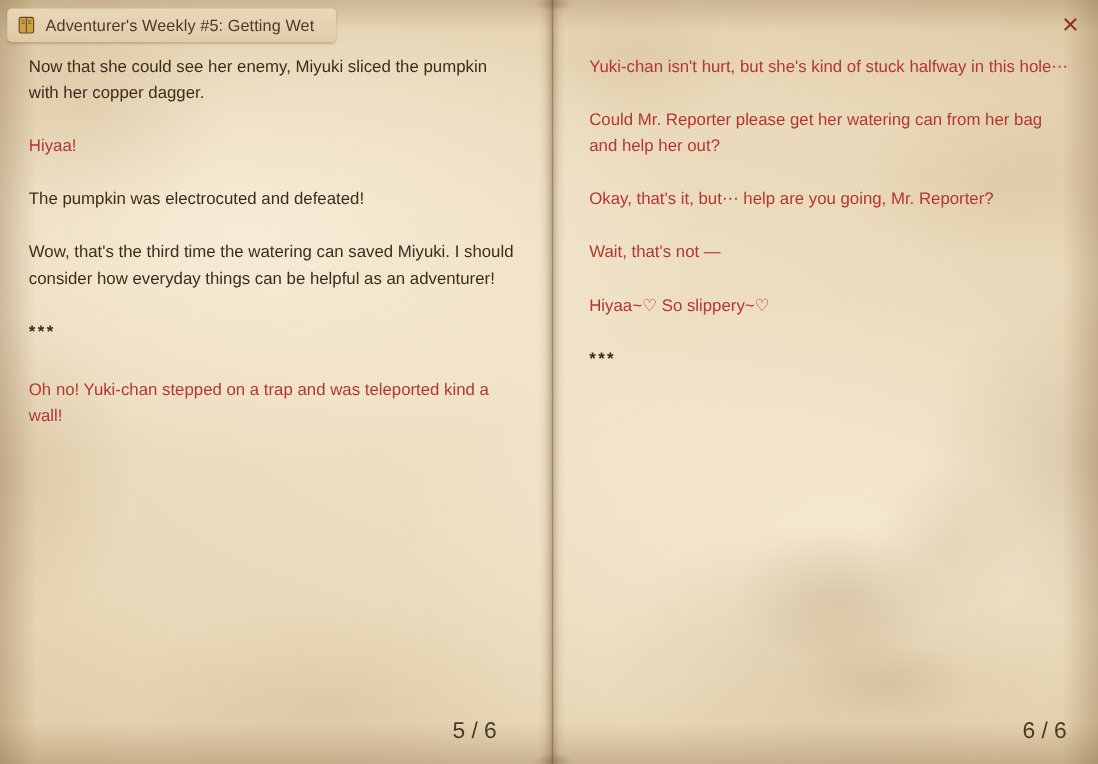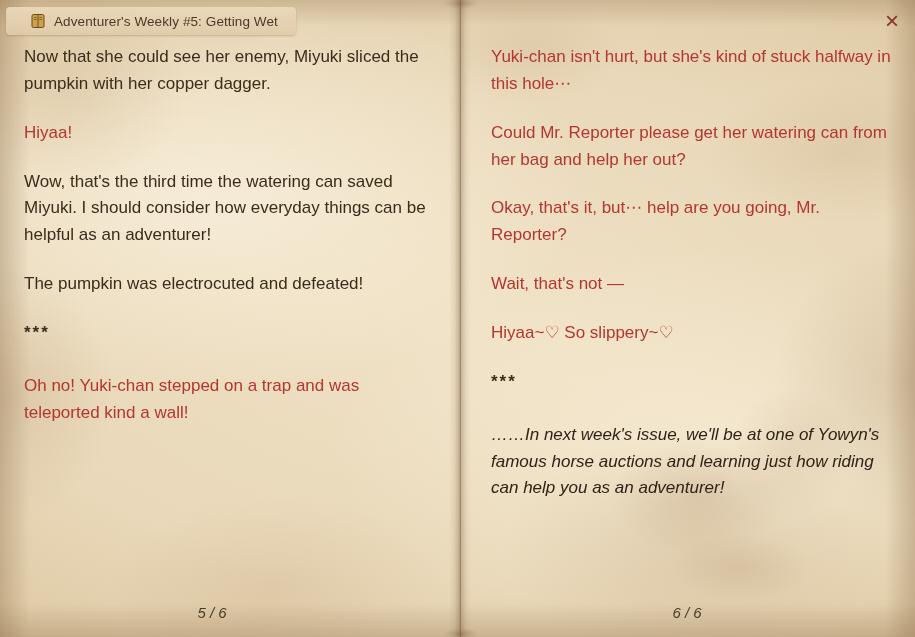--- a/index.html
+++ b/index.html
@@ -120,21 +120,21 @@
     top: 0;
     width: 915px;
     height: 42px;
     z-index: 20;
   }
   #title-tab {
     position: absolute;
     left: 6px;
     top: 7px;
     height: 28px;
-    padding: 0 18px 0 24px;
+    padding: 0 18px 0 8px;
     display: flex;
     align-items: center;
     gap: 8px;
     border-radius: 4px;
     background: linear-gradient(to bottom, rgba(236,218,188,0.92), rgba(224,202,168,0.88));
     box-shadow: 0 1px 2px rgba(90,62,34,0.25);
   }
   #title-tab .tab-text {
     font-size: 13.5px;
     color: #4a3a28;
@@ -169,21 +169,21 @@
     top: 44px;
     width: 404px;
     height: 555px;
     z-index: 5;
   }
   #page-left { left: 24px; }
   #page-right { left: 491px; }
 
   .para {
     margin: 0 0 22px 0;
-    font-size: 17px;
+    font-size: 14px;
     line-height: 1.58;
     color: #3c2c1c;
   }
   .para.red {
     color: #b3372e;
   }
   .para.stars {
     letter-spacing: 2px;
     font-weight: bold;
     color: #3c2c1c;
@@ -191,24 +191,23 @@
   }
   .para.italic {
     font-style: italic;
     color: #2f2318;
   }
 
   .page-number {
     position: absolute;
     bottom: -22px;
     width: 100%;
-    text-align: center;
-    font-size: 15px;
+    text-align: right;
+    font-size: 19px;
     color: #4a3a26;
-    font-style: italic;
   }
   #page-left .page-number { left: -14px; }
   #page-right .page-number { left: -6px; }
 
   
   .clasp {
     position: absolute;
     left: 444px;
     width: 34px;
     height: 12px;
@@ -243,31 +242,30 @@
         </svg>
       </span>
       <span class="tab-text">Adventurer's Weekly #5: Getting Wet</span>
     </div>
     <div id="close-button">×</div>
   </div>
 
   <div class="page" id="page-left">
     <p class="para">Now that she could see her enemy, Miyuki sliced the pumpkin with her copper dagger.</p>
     <p class="para red">Hiyaa!</p>
+    <p class="para">The pumpkin was electrocuted and defeated!</p>
     <p class="para">Wow, that's the third time the watering can saved Miyuki. I should consider how everyday things can be helpful as an adventurer!</p>
-    <p class="para">The pumpkin was electrocuted and defeated!</p>
     <p class="para stars">***</p>
     <p class="para red">Oh no! Yuki-chan stepped on a trap and was teleported kind a wall!</p>
     <div class="page-number">5 / 6</div>
   </div>
 
   <div class="page" id="page-right">
     <p class="para red">Yuki-chan isn't hurt, but she's kind of stuck halfway in this hole⋯</p>
     <p class="para red">Could Mr. Reporter please get her watering can from her bag and help her out?</p>
     <p class="para red">Okay, that's it, but⋯ help are you going, Mr. Reporter?</p>
     <p class="para red">Wait, that's not —</p>
     <p class="para red">Hiyaa~♡ So slippery~♡</p>
     <p class="para stars">***</p>
-    <p class="para italic">……In next week's issue, we'll be at one of Yowyn's famous horse auctions and learning just how riding can help you as an adventurer!</p>
     <div class="page-number">6 / 6</div>
   </div>
 
 </div>
 
 </body></html>

